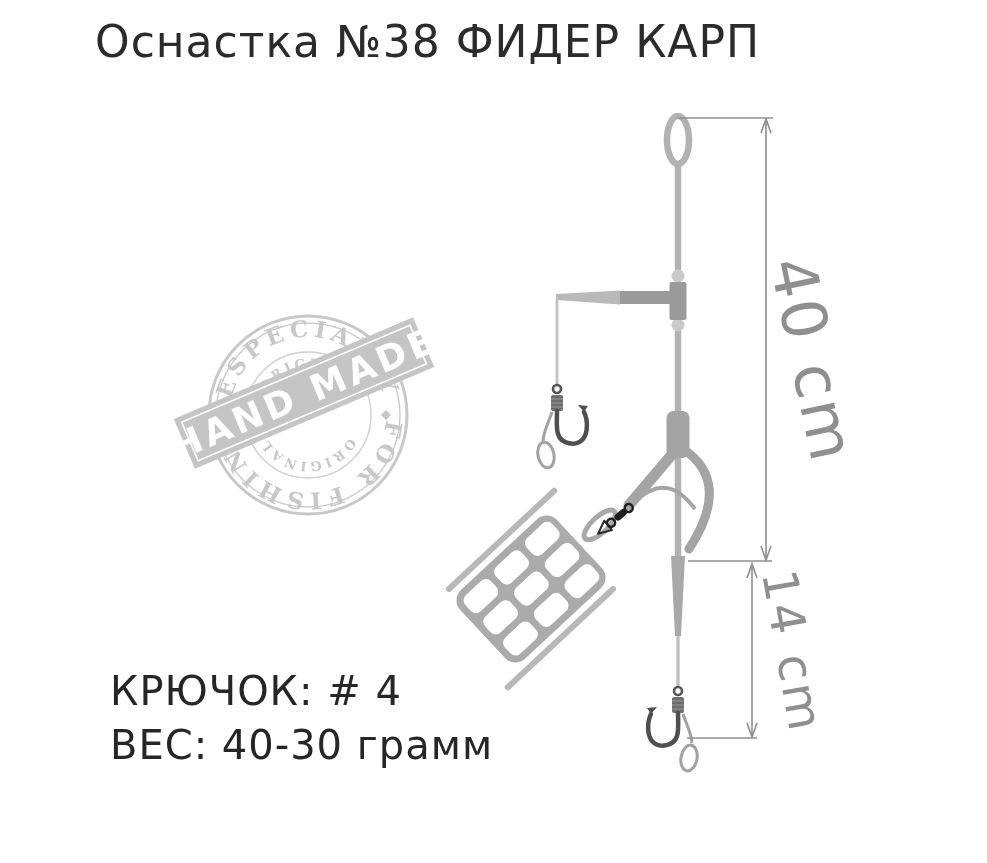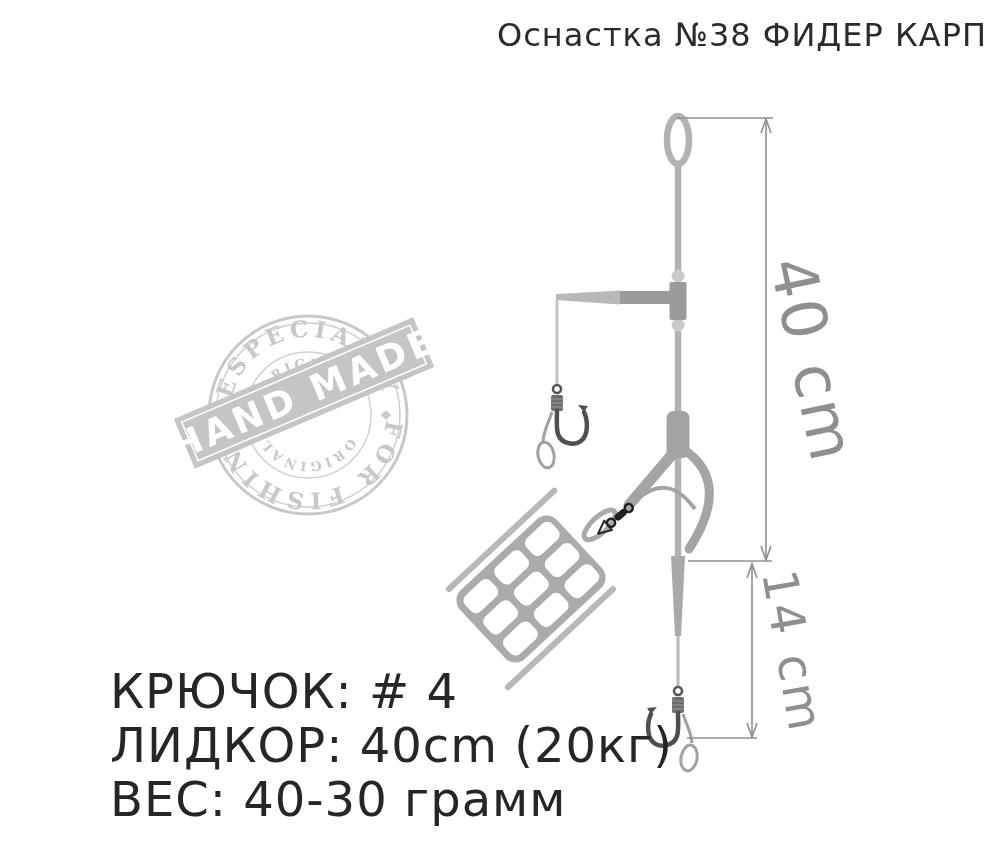--- a/index.html
+++ b/index.html
@@ -1,20 +1,20 @@
 <!DOCTYPE html>
 <html><head>
 <meta charset="utf-8">
 <style>
   html,body{margin:0;padding:0;background:#ffffff;}
   .page{position:relative;width:987px;height:863px;background:#ffffff;overflow:hidden;
         font-family:"DejaVu Sans",sans-serif;}
-  .title{position:absolute;top:16px;left:95px;right:0;text-align:right;
-         font-size:32px;font-weight:500;letter-spacing:1px;color:#2b2b2b;white-space:nowrap;}
-  .specs{position:absolute;left:110px;top:664px;font-size:48px;color:#262626;
+  .title{position:absolute;top:16px;left:95px;right:0;text-align:left;
+         font-size:44px;font-weight:500;letter-spacing:1px;color:#2b2b2b;white-space:nowrap;}
+  .specs{position:absolute;left:110px;top:664px;font-size:40px;color:#262626;
          line-height:54px;letter-spacing:1px;}
   .specs div{white-space:nowrap;}
   svg{position:absolute;top:0;left:0;}
   svg text{font-family:"DejaVu Sans",sans-serif;}
   .stamp-arc{font-family:"DejaVu Serif",serif;font-weight:bold;fill:#c8c8c8;}
   .dim-label{fill:#8f8f8f;letter-spacing:3px;}
 </style>
 </head>
 <body>
 
@@ -136,17 +136,16 @@
       <path d="M 747,723 L 752,737 L 757,723"></path>
       <path d="M 687,738 H 757"></path>
     </g>
 
     <text class="dim-label" transform="translate(808,361) rotate(78)" text-anchor="middle" dominant-baseline="middle" font-size="62">40 cm</text>
     <text class="dim-label" transform="translate(789,652) rotate(80)" text-anchor="middle" dominant-baseline="middle" font-size="48">14 cm</text>
   </svg>
 
   <div class="specs">
     <div>КРЮЧОК: # 4</div>
-    <div>ЛИДКОР: 40cm (20кг)</div>
     <div>ВЕС: 40-30 грамм</div>
   </div>
 
 </div>
 
 </body></html>

